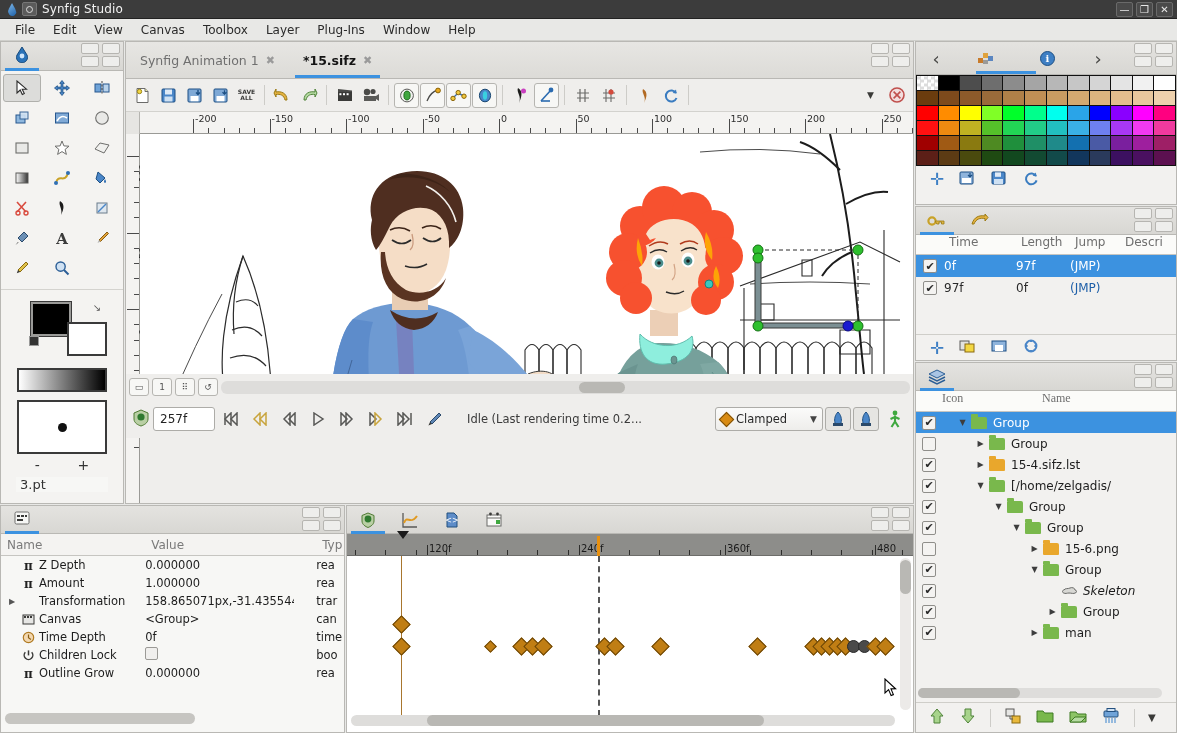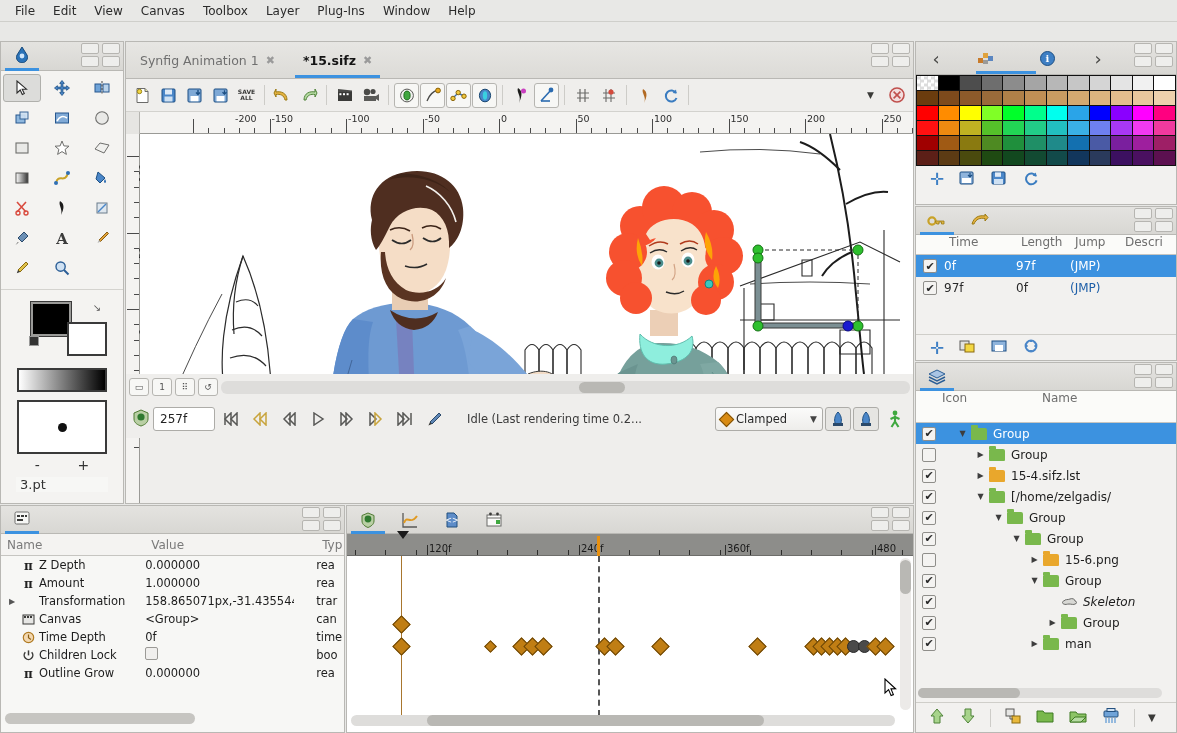--- a/index.html
+++ b/index.html
@@ -200,42 +200,56 @@
   .kf-row.sel { background:#3c92e0; color:#fff; }
   .chk { width:14px;height:14px;border:1px solid #8f8e8a;background:#f4f3f1;border-radius:2px;
          display:flex;align-items:center;justify-content:center;font-size:11px;color:#2b2b2b;flex:none; }
   .jmp { color:#1e5fa8; }
   .kf-row.sel .jmp { color:#fff; }
   .kf-toolrow { position:absolute; bottom:0; left:0; right:0; height:26px;
                 display:flex; align-items:center; gap:14px; padding-left:14px; background:#f2f1ef;
                 border-top:1px solid #cfcec9;}
 
   #layers { left:915px; top:362px; width:262px; height:371px; }
-  .ly-head { display:flex; height:32px; background:#fbfbf9; border-bottom:1px solid #c6c5c1;
-             font-size:12px; color:#6e6e6e; }
+  .ly-head { display:flex; height:21px; background:#fbfbf9; border-bottom:1px solid #c6c5c1;
+             font-size:12px; color:#6e6e6e;font-family:Liberation Serif, serif; }
   .ly-row { display:flex; height:21px; align-items:center; font-size:12px; color:#1d1d1d; }
   .ly-row.sel { background:#3c92e0; color:#fff; }
   .folder { width:16px;height:12px;background:#79b84c;border-radius:1px 2px 1px 1px; position:relative; flex:none;}
   .folder::before{content:"";position:absolute;left:0;top:-3px;width:7px;height:3px;background:#79b84c;border-radius:1px 1px 0 0;}
   .folder.orange{background:#e9a72c;}
   .folder.orange::before{background:#e9a72c;}
   .tri { width:9px; font-size:8px; color:#3d3d3d; flex:none; text-align:center; }
   .ly-scroll { position:absolute; left:2px; right:14px; height:10px; background:#dedddb; border-radius:5px; }
   .ly-scroll i { display:block; width:42%; height:10px; background:#b9b8b4; border-radius:5px; }
   .ly-toolrow { position:absolute; bottom:0; left:0; right:0; height:30px;
                 display:flex; align-items:center; gap:13px; padding-left:12px; background:#f2f1ef;
                 border-top:1px solid #cfcec9; }
 
   .cursor-arrow { position:absolute; left:884px; top:678px; width:13px; height:19px; z-index:60; pointer-events:none;}
 </style>
 </head>
 <body>
 
 <div class="app">
 
+  <div class="titlebar">
+    <div class="tb-appicon">
+        <div class="tb-drop"></div>
+      </div>
+    <div class="tb-winicon">
+        <i></i>
+      </div>
+    <div class="tb-title">Synfig Studio</div>
+    <div class="tb-right">
+      <div class="tb-btn">—</div>
+      <div class="tb-btn">❐</div>
+      <div class="tb-btn">✕</div>
+    </div>
+  </div>
 
   <div class="menubar">
     <div class="menuitem">File</div>
     <div class="menuitem">Edit</div>
     <div class="menuitem">View</div>
     <div class="menuitem">Canvas</div>
     <div class="menuitem">Toolbox</div>
     <div class="menuitem">Layer</div>
     <div class="menuitem">Plug-Ins</div>
     <div class="menuitem">Window</div>
@@ -560,21 +574,21 @@
         <svg width="18" height="18" viewBox="0 0 18 18">
             <circle cx="9" cy="9" r="7" fill="#f2dede" stroke="#c0504d" stroke-width="1.6"></circle>
             <path d="M5.6 5.6 L12.4 12.4 M12.4 5.6 L5.6 12.4" stroke="#c0504d" stroke-width="1.6"></path>
           </svg>
       </div>
     </div>
 
     <div class="ruler-h">
       <div class="corner"></div>
       <div id="hticks">
-          <div class="rlab" style="left: 69px; margin-left: 40px;">-200</div>
+          <div class="rlab" style="left: 69px;">-200</div>
           <div class="rtick" style="left: 67px; height: 14px;"></div>
           <div class="rtick" style="left: 82.3px; height: 5px;"></div>
           <div class="rtick" style="left: 97.6px; height: 5px;"></div>
           <div class="rtick" style="left: 112.9px; height: 5px;"></div>
           <div class="rtick" style="left: 128.2px; height: 5px;"></div>
           <div class="rlab" style="left: 145.5px;">-150</div>
           <div class="rtick" style="left: 143.5px; height: 14px;"></div>
           <div class="rtick" style="left: 158.8px; height: 5px;"></div>
           <div class="rtick" style="left: 174.1px; height: 5px;"></div>
           <div class="rtick" style="left: 189.4px; height: 5px;"></div>

